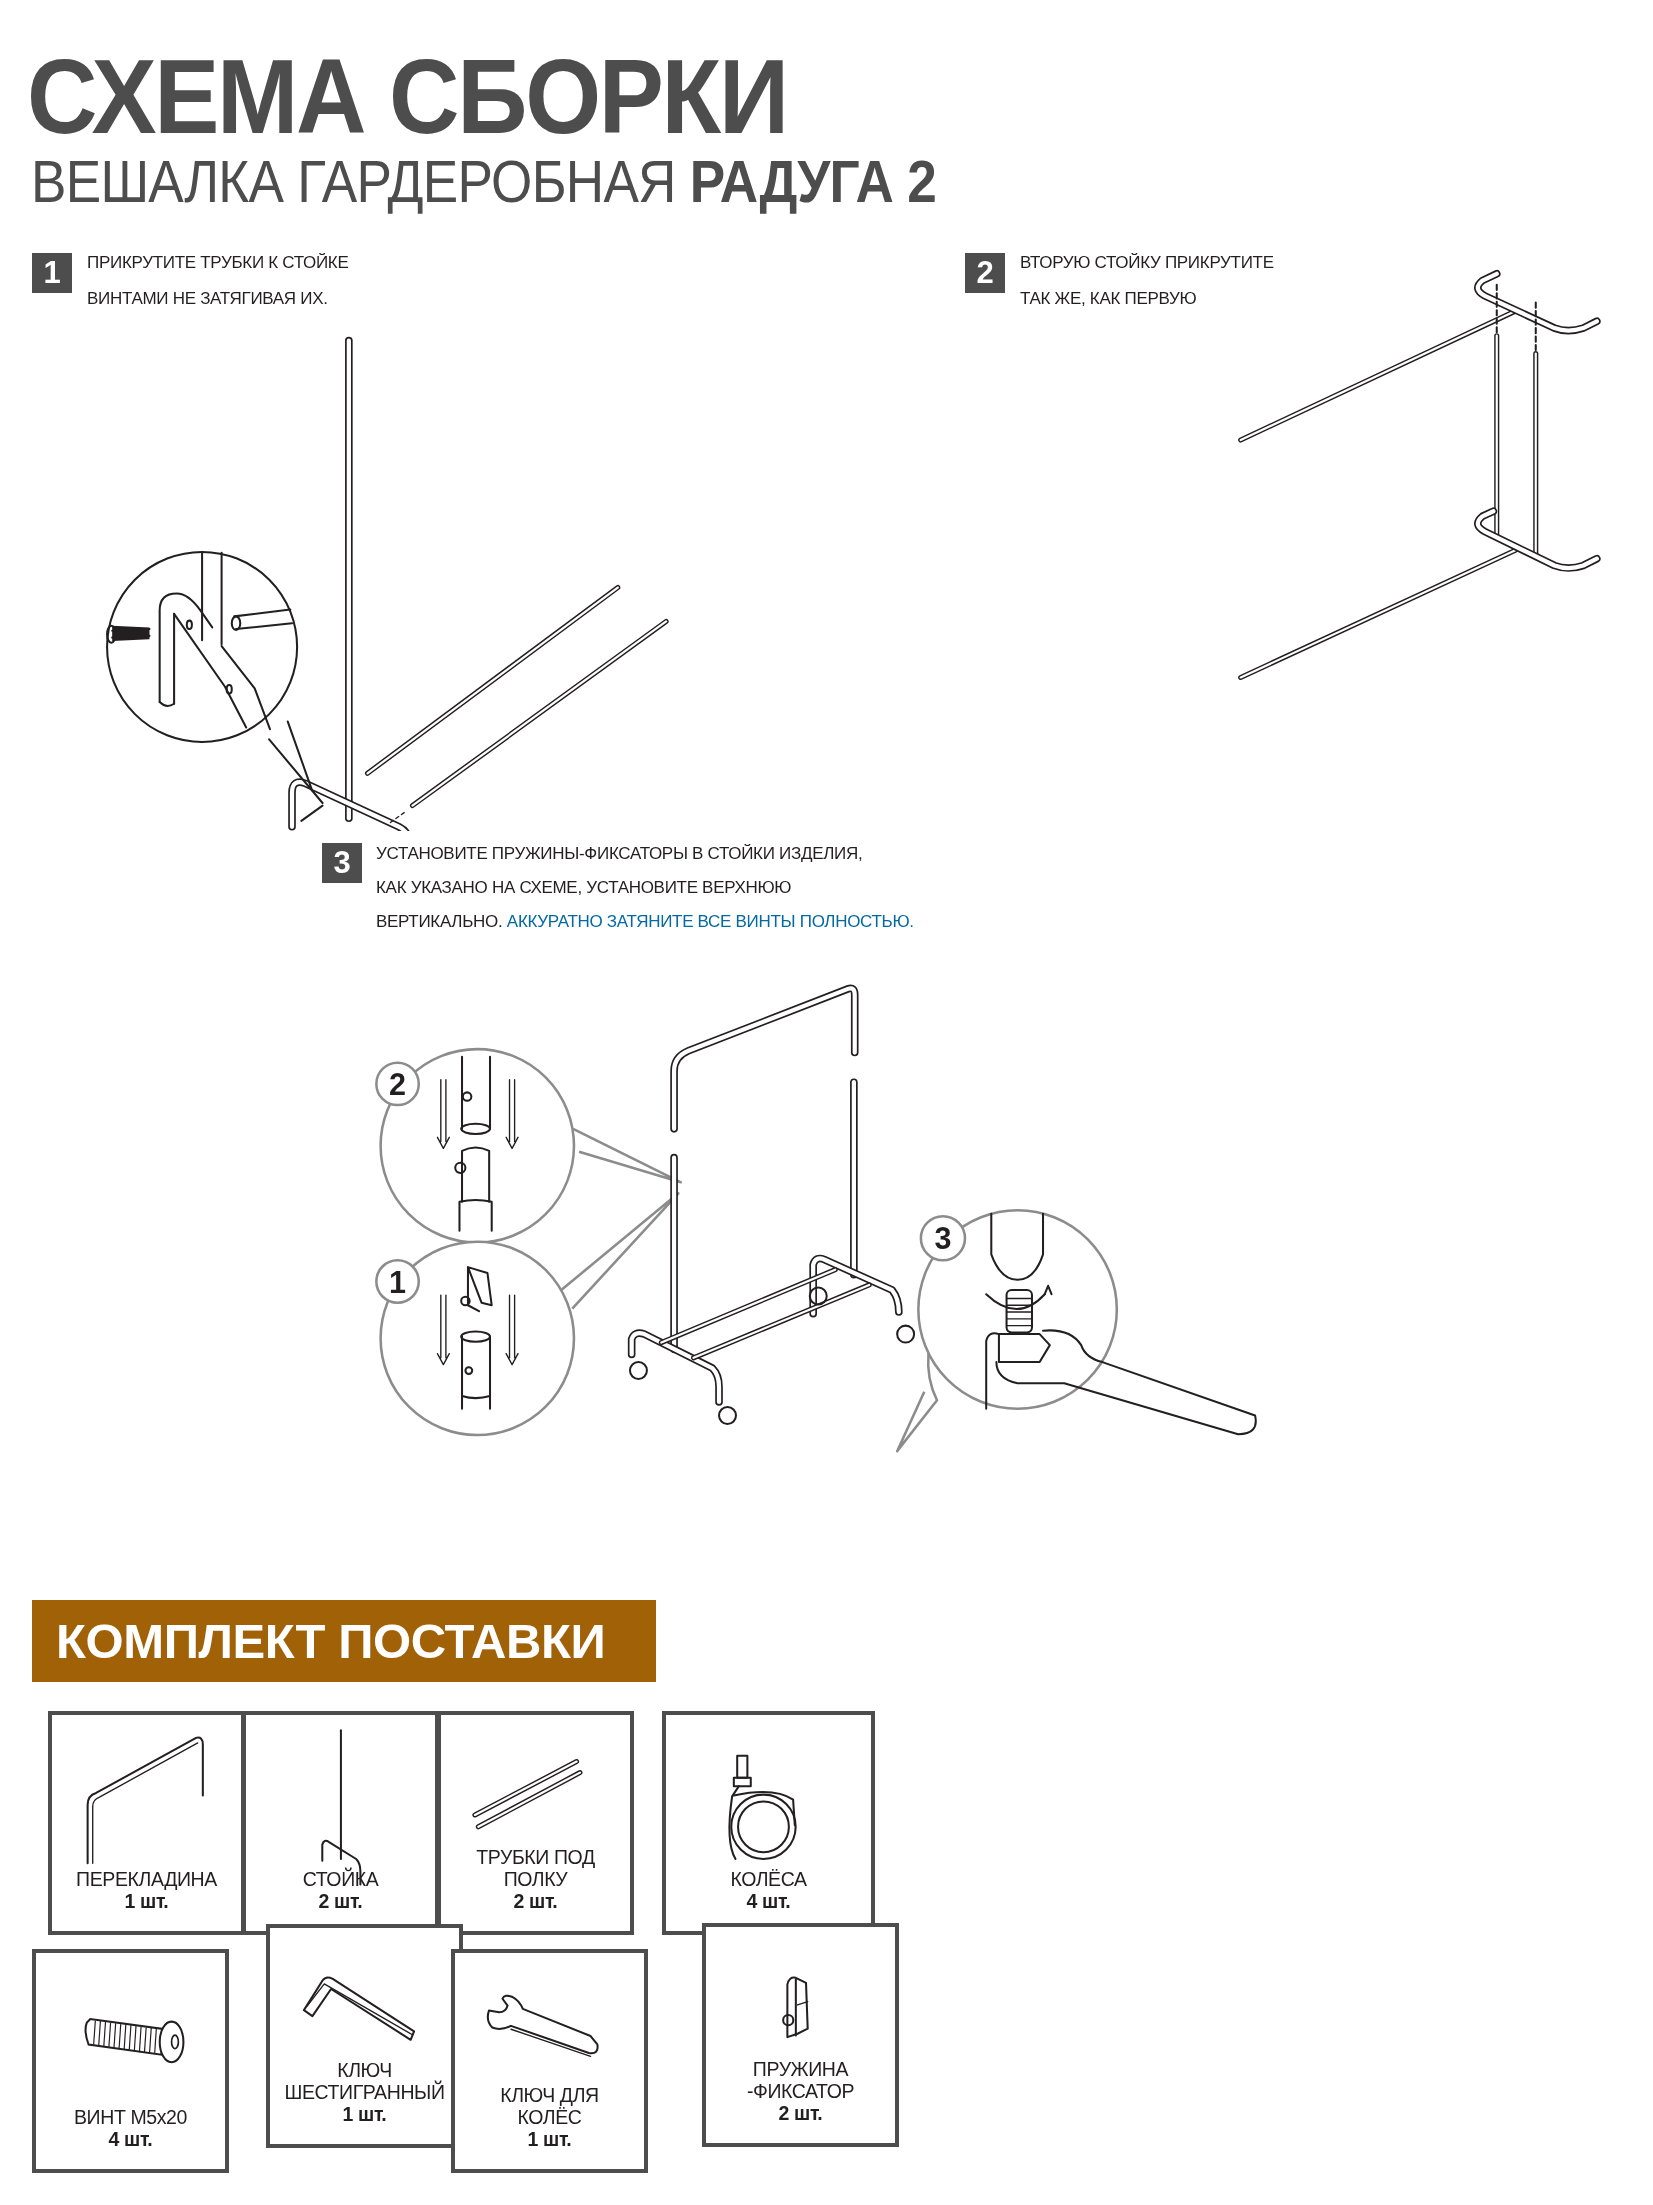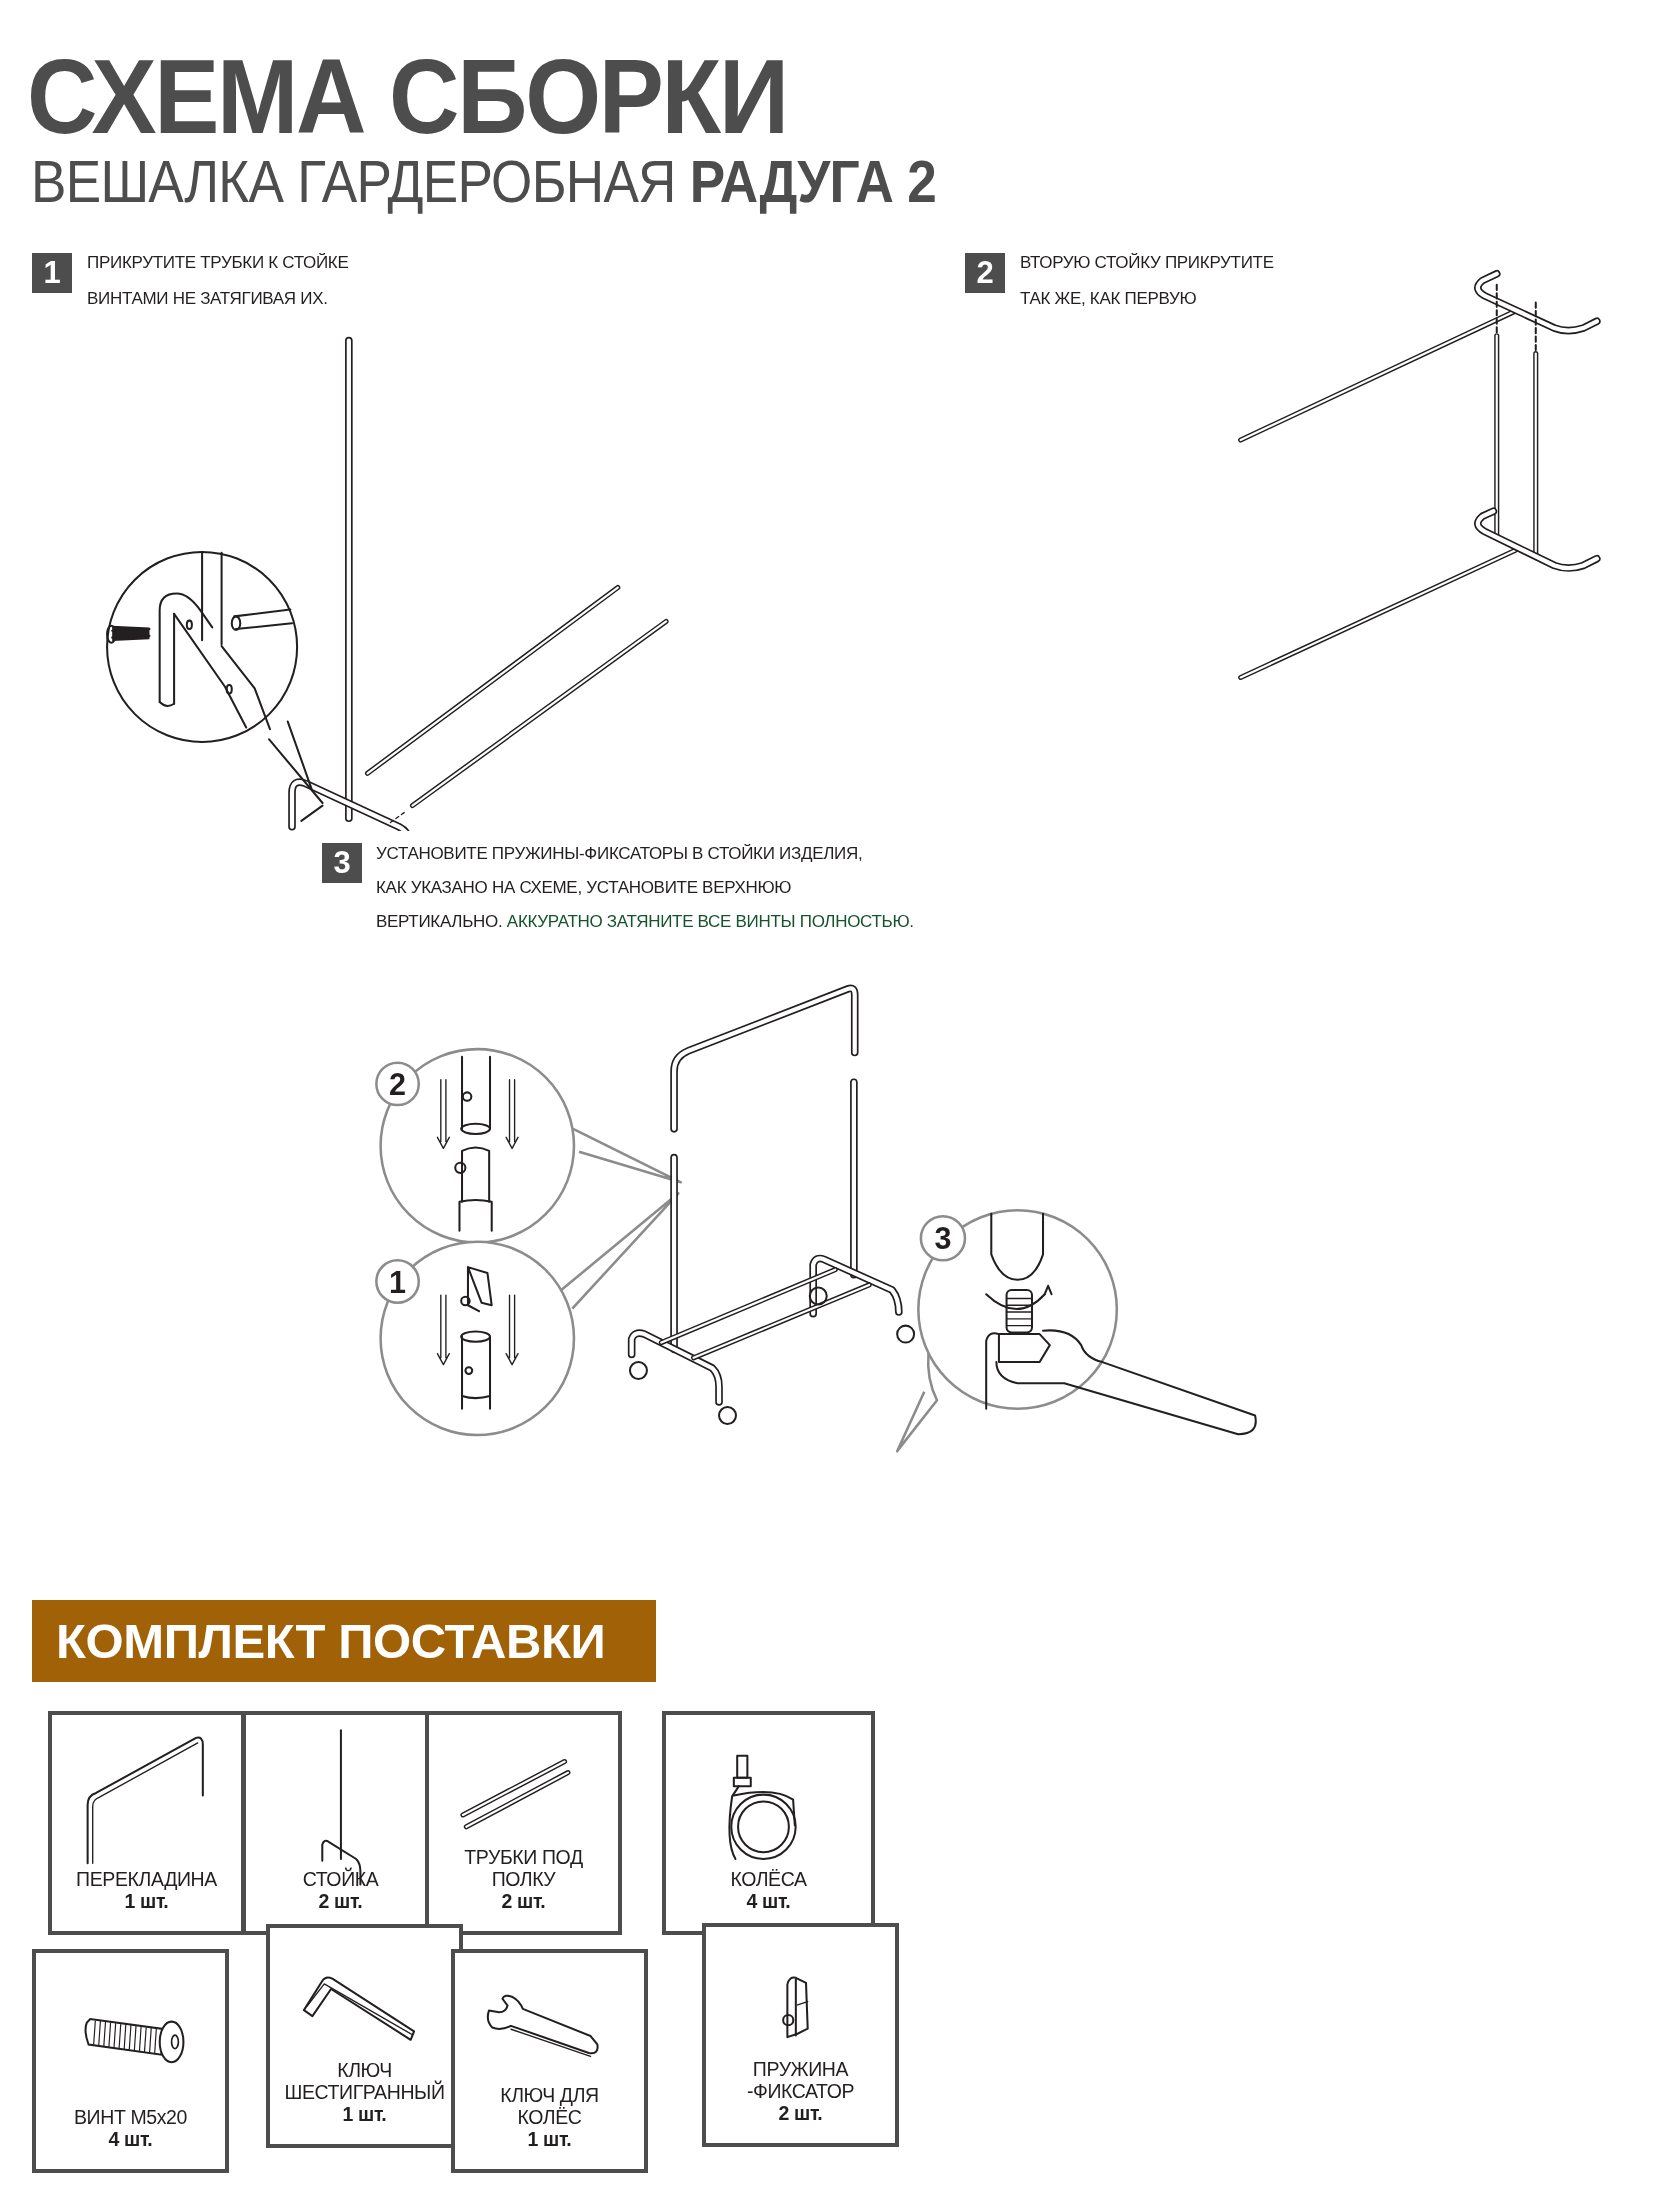--- a/index.html
+++ b/index.html
@@ -8,21 +8,21 @@
   .abs { position: absolute; }
   .title { left: 27px; top: 44px; font-size: 105px; font-weight: 700; color: #4d4d4d;
            letter-spacing: -2.5px; line-height: 1; white-space: nowrap; transform: scaleX(0.93); transform-origin: left top; }
   .subtitle { left: 31px; top: 153px; font-size: 59px; color: #4d4d4d; line-height: 1;
               white-space: nowrap; letter-spacing: -0.8px; transform: scaleX(0.9); transform-origin: left top; }
   .subtitle b { font-weight: 700; }
   .step-badge { width: 40px; height: 40px; background: #4d4d4d; color: #fff; font-weight: 700;
                 font-size: 31px; line-height: 40px; text-align: center; }
   .step-text { font-size: 17px; line-height: 36px; color: #231f20; white-space: nowrap;
                letter-spacing: -0.3px; }
-  .step-text .warn { color: #14532d; }
+  .step-text .warn { color: #0369a1; }
   .banner { left: 32px; top: 1600px; width: 624px; height: 82px; background: #a16207; }
   .banner span { position: absolute; left: 24px; top: 15.3px; font-size: 49px; font-weight: 700;
                  color: #ffffff; line-height: 53px; white-space: nowrap; letter-spacing: -0.4px; }
   .kit-box { width: 189px; height: 216px; border: 4.2px solid #4d4d4d; background: #fff; }
   .kit-box svg { position: absolute; left: 0; top: 0; }
   .kit-label { position: absolute; left: 0; right: 0; bottom: 18.7px; text-align: center;
                font-size: 19.5px; line-height: 22px; color: #231f20; letter-spacing: -0.4px; }
   .kit-label .qty { font-weight: 700; display: block; }
   .kit-label .name { display: block; }
   svg .ln { fill: none; stroke: #231f20; stroke-width: 2.4; stroke-linecap: round; stroke-linejoin: round; }
@@ -231,21 +231,21 @@
   <svg width="189" height="216" viewBox="0 0 223 255">
     <line class="ln" x1="112" y1="18" x2="112" y2="170"></line>
     <path class="ln" d="M90 172 L90 153 Q92 146 98 150 L130 170 Q135 175 135 185 L135 200"></path>
   </svg>
   <div class="kit-label">
     <span class="name">СТОЙКА</span>
     <span class="qty">2 шт.</span>
   </div>
 </div>
 
-<div class="abs kit-box" style="left:425px; top:1711px;">
+<div class="abs kit-box" style="left:437px; top:1711px;">
   <svg width="189" height="216" viewBox="0 0 223 255">
     <line class="thin" x1="40" y1="118" x2="160" y2="55"></line>
     <line class="thinin" x1="40" y1="118" x2="160" y2="55"></line>
     <line class="thin" x1="44" y1="132" x2="164" y2="68"></line>
     <line class="thinin" x1="44" y1="132" x2="164" y2="68"></line>
   </svg>
   <div class="kit-label">
     <span class="name">ТРУБКИ ПОД</span>
     <span class="name">ПОЛКУ</span>
     <span class="qty">2 шт.</span>

